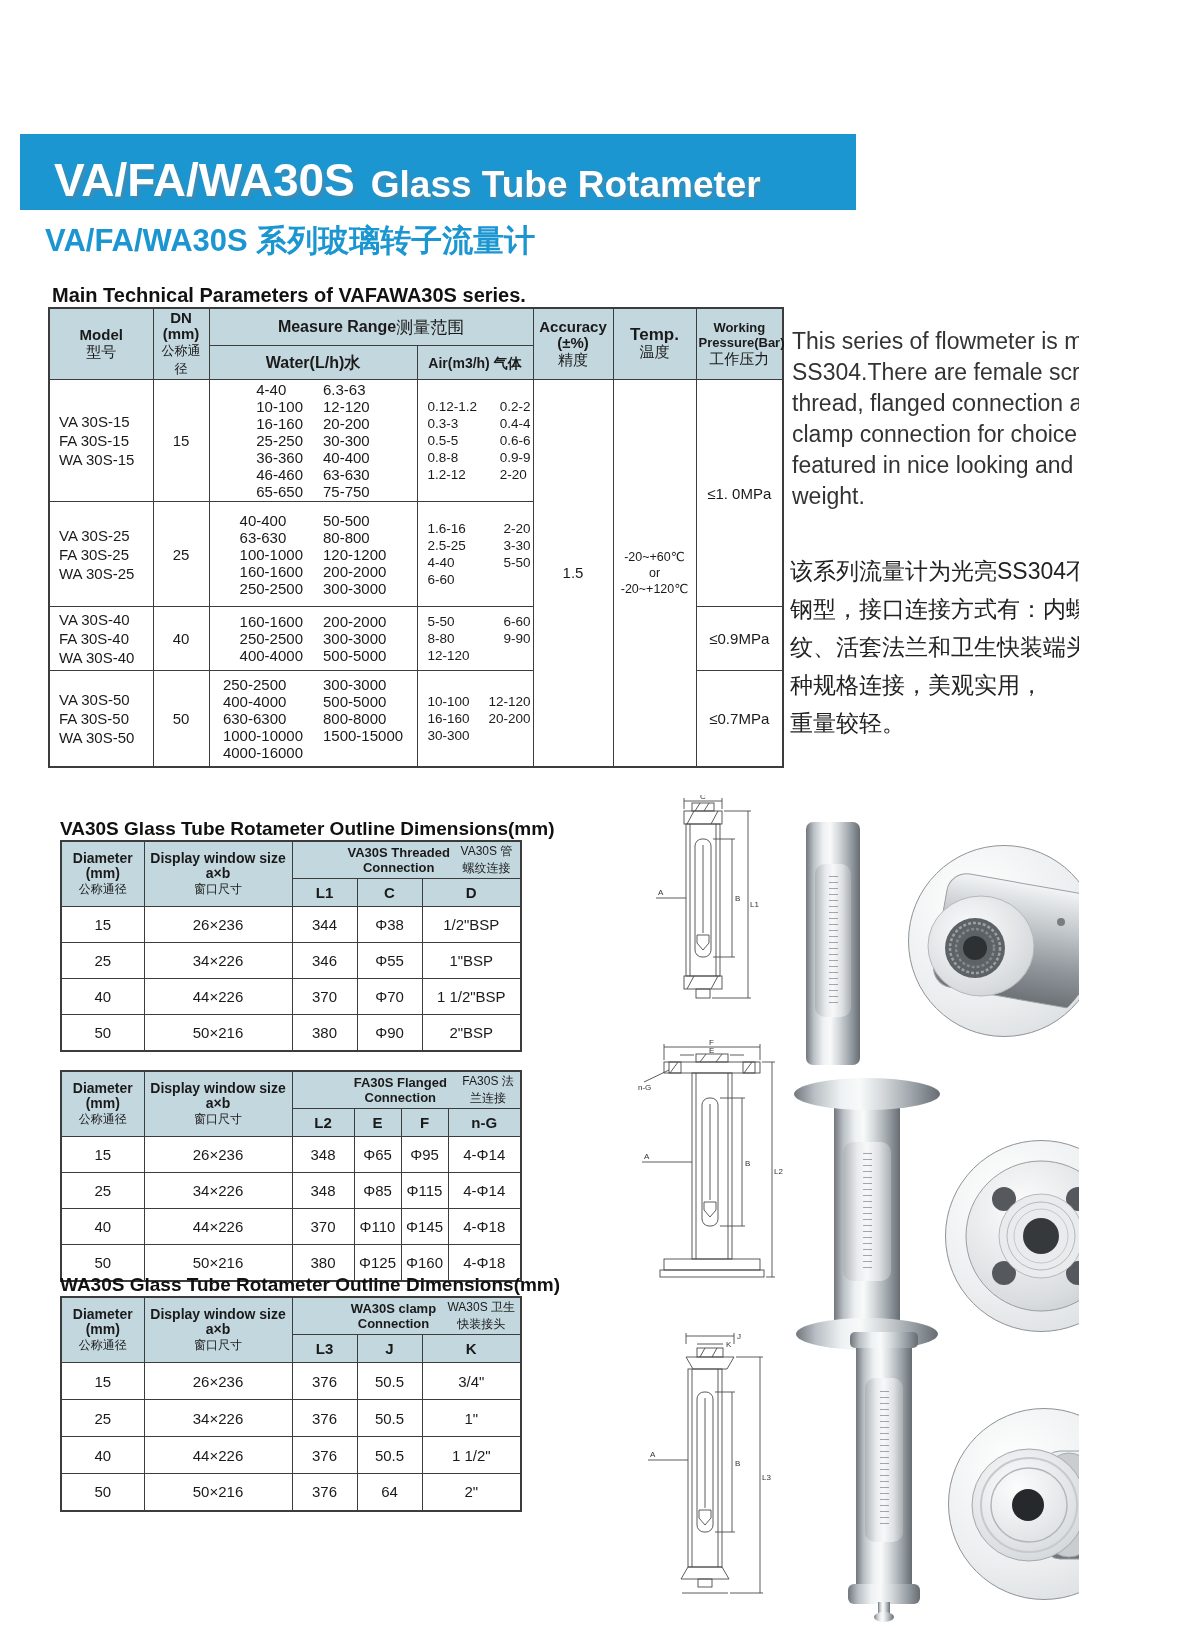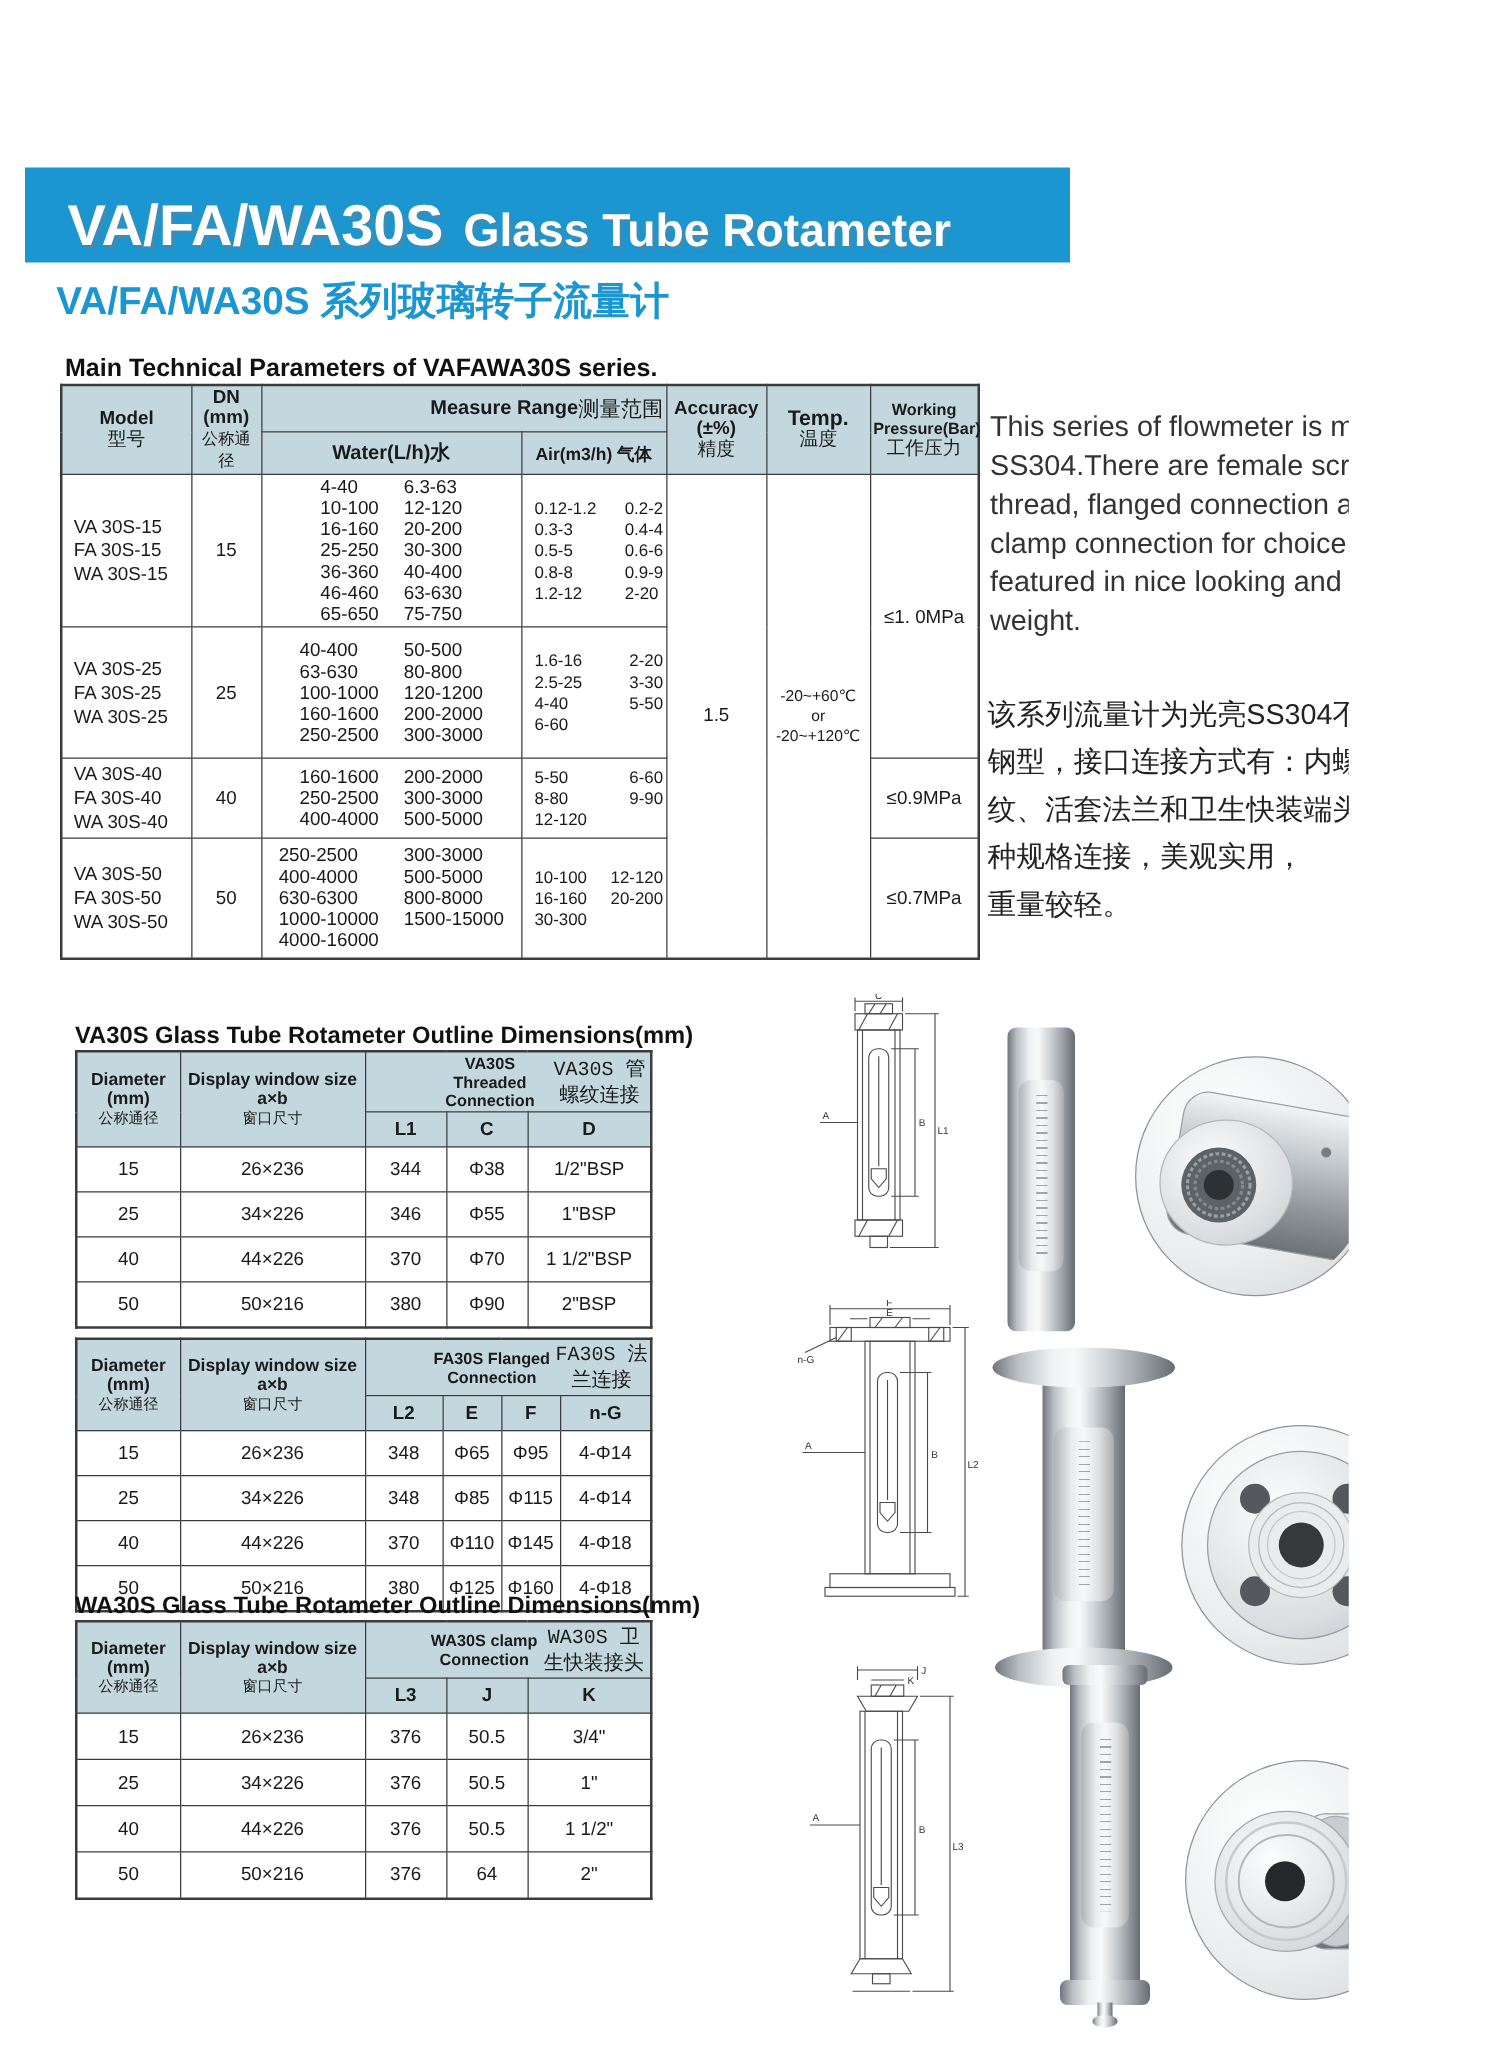--- a/index.html
+++ b/index.html
@@ -28,32 +28,32 @@
   .ctr{text-align:center;}
   .zh{font-size:13px;}
 
   
   .main-table{font-size:15px;}
   .main-table .model-cell{padding-left:9px;font-size:15px;line-height:19px;}
   .pair{display:flex;justify-content:center;gap:20px;text-align:left;line-height:17px;}
   .pair-air{gap:14px;font-size:13.5px;line-height:17px;justify-content:space-between;padding-left:8px;}
   .hd-en{font-size:15px;font-weight:bold;line-height:16px;}
   .hd-zh{font-size:15px;line-height:18px;}
-  .mr-row{display:flex;justify-content:flex-end;align-items:center;}
+  .mr-row{display:flex;justify-content:center;align-items:center;}
   .mr-zh{font-size:17px;}
   .temp-cell{font-size:12.5px;line-height:16px;}
   .press-cell{font-size:15px;text-align:center;}
 
   
   .dim-title{font-size:19px;font-weight:bold;color:#111;}
   .dim-table{font-size:15px;}
   .dim-table .hdr .hd-en{font-size:14px;line-height:15px;}
   .dim-table .conn-row{display:flex;justify-content:space-around;align-items:center;}
   .dim-table .conn-en{font-size:13px;font-weight:bold;padding-left:48px;}
-  .dim-table .conn-zh{font-size:16px;font-family:Liberation Mono, monospace;}
+  .dim-table .conn-zh{font-size:12px;}
   .dim-table td.data{text-align:center;}
 
   
   .desc-en{font-size:23px;line-height:31px;color:#333;width:368px;}
   .desc-zh{font-size:23px;line-height:38px;color:#222;width:420px;white-space:pre-line;}
 
   
   .metalV{background:linear-gradient(90deg,#70767b 0%,#b9bfc4 14%,#eef1f2 32%,#f8fafa 45%,#d6dadd 60%,#9aa1a6 82%,#666c71 100%);}
   .tube{position:relative;border-radius:7px;}
   .glass{position:absolute;left:9px;right:9px;border-radius:10px;

